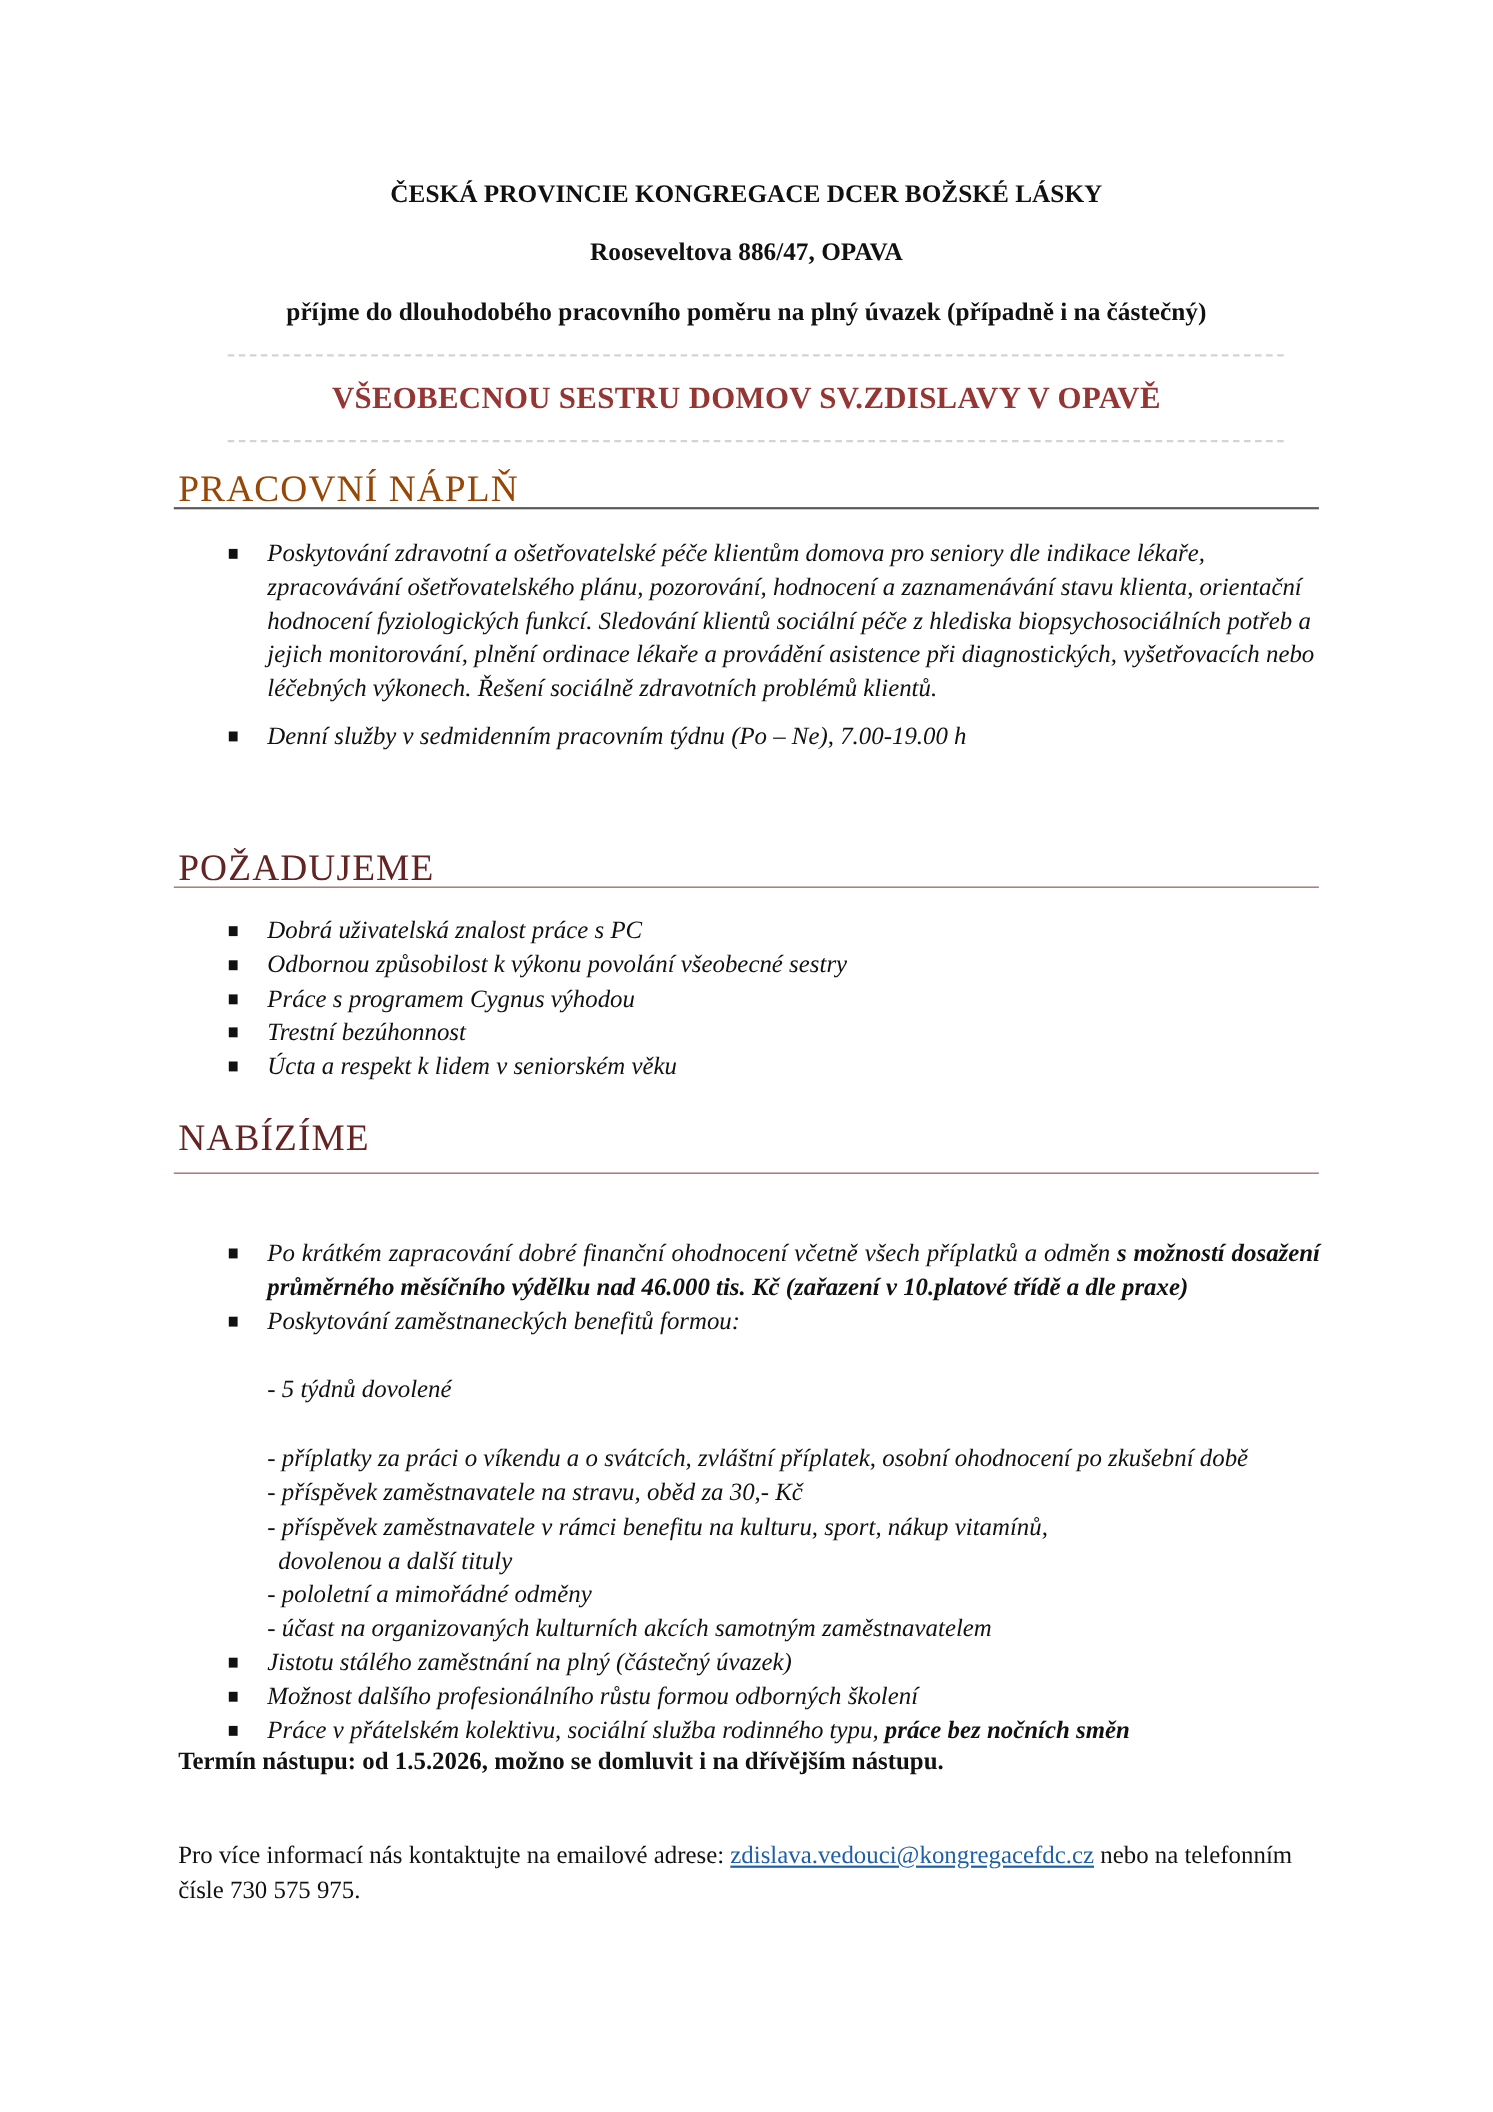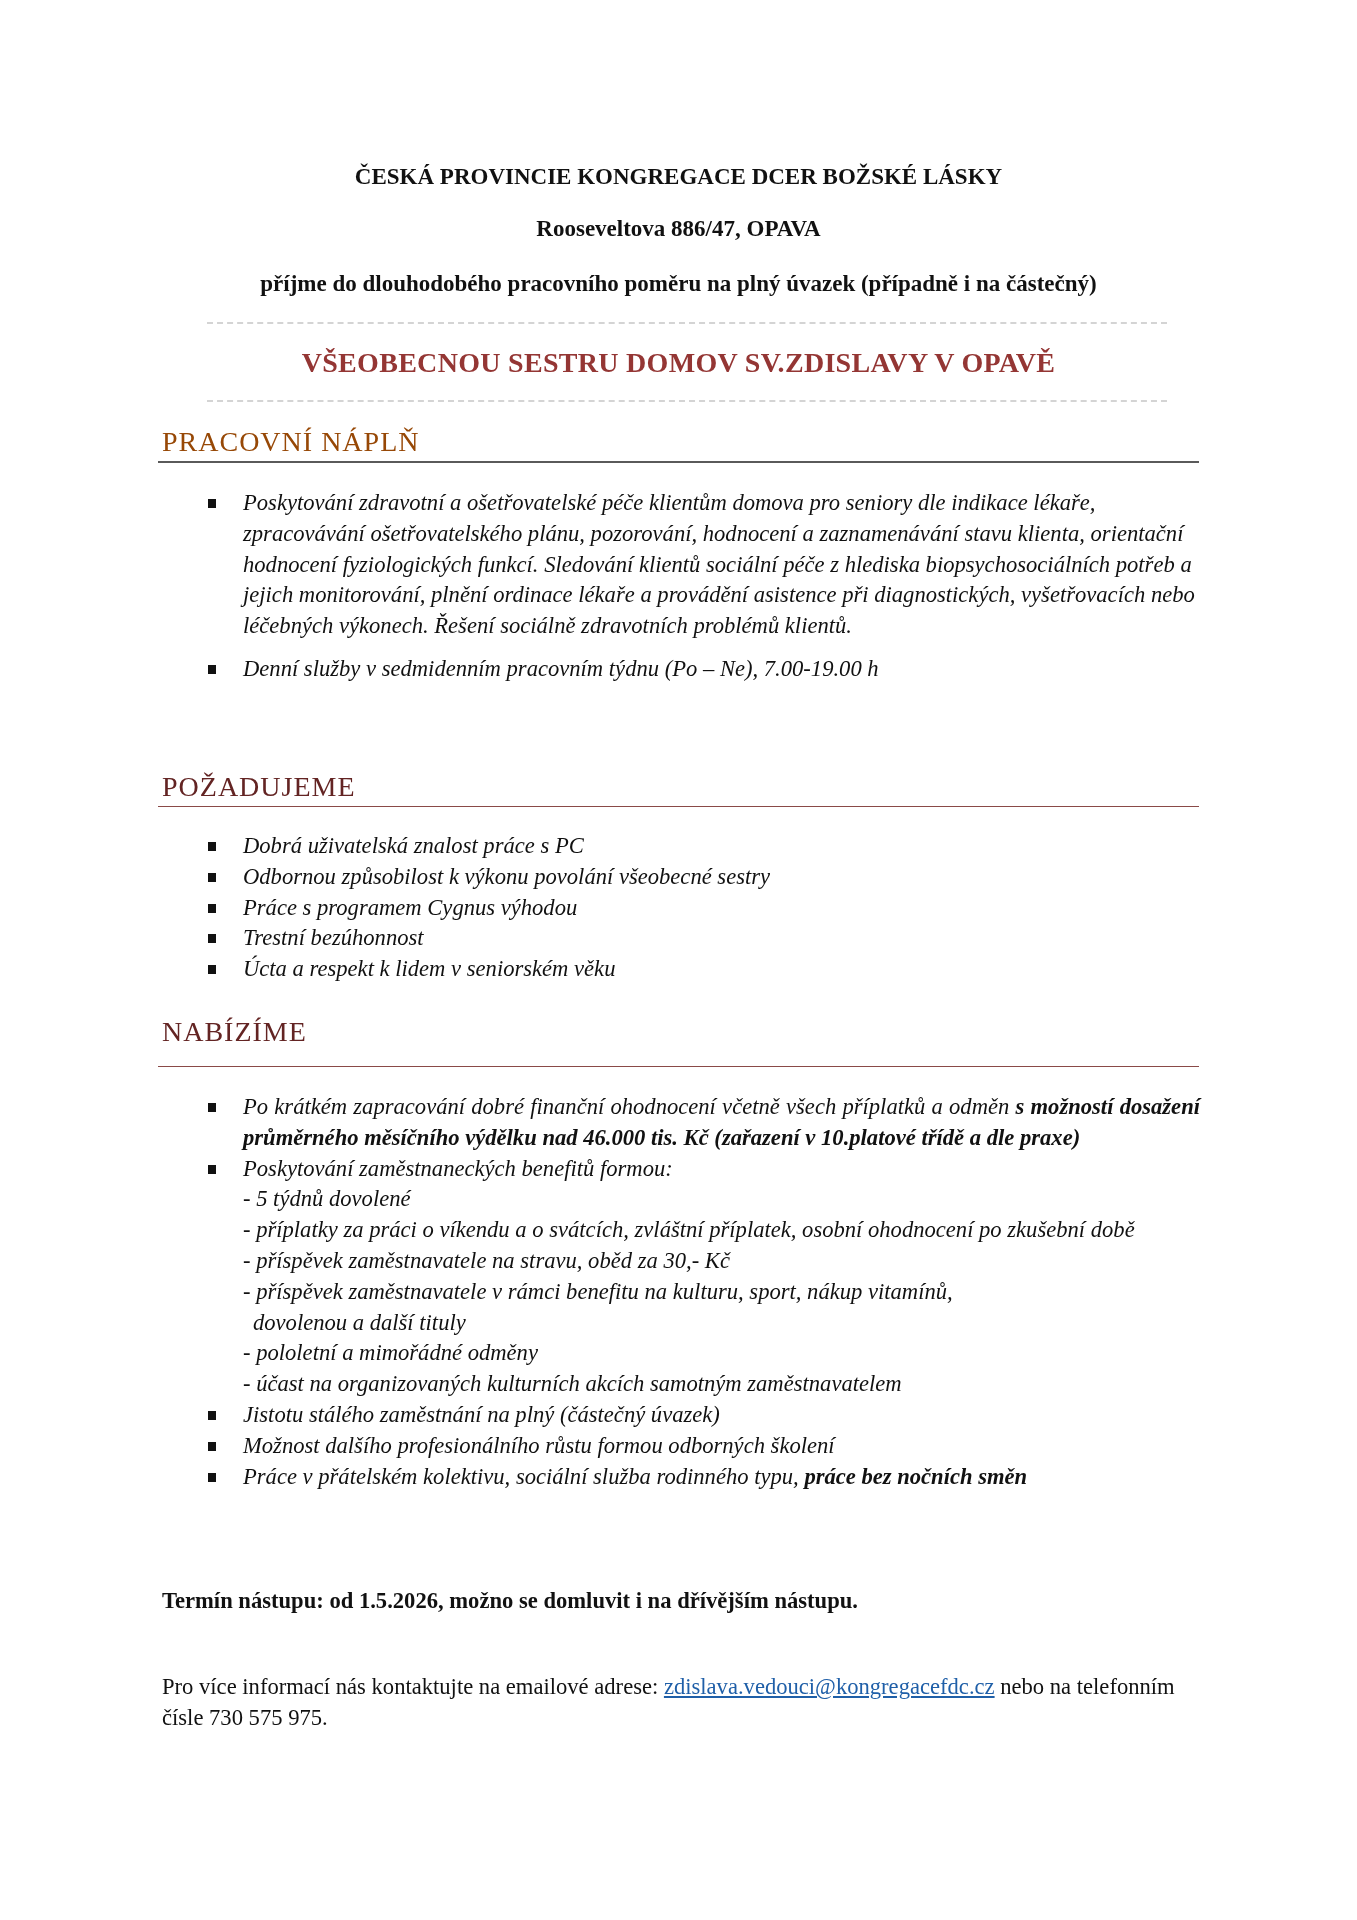--- a/index.html
+++ b/index.html
@@ -4,26 +4,26 @@
 <style>
   html, body { margin: 0; padding: 0; background: #ffffff; }
   body { width: 1357px; height: 1920px; position: relative; overflow: hidden;
          font-family: "Liberation Serif", "DejaVu Serif", serif; color: #111; }
   .page { position: absolute; left: 0; top: 0; width: 1357px; height: 1568px; }
   .center { position: absolute; left: 0; width: 1357px; text-align: center; font-weight: bold; }
   .hdr { font-size: 23px; }
   .dash { position: absolute; left: 207px; width: 960px; height: 0; border-top: 2px dashed #d4d4d4; }
   .title { font-size: 28px; color: #943634; letter-spacing: 0.3px; }
   .sec { position: absolute; left: 162px; width: 1037px; }
-  .sec-title { font-size: 28px; letter-spacing: 1px; font-weight: normal; }
+  .sec-title { font-size: 34px; letter-spacing: 1px; font-weight: normal; }
   .sec-rule { position: absolute; left: 158px; width: 1041px; height: 0; }
   .body { position: absolute; left: 208px; width: 992px; font-size: 22.6px; line-height: 30.8px; }
   .item { position: relative; padding-left: 35px; font-style: italic; }
   .bullet { position: absolute; left: 0; top: 11px; width: 8px; height: 9px; background: #111; }
-  .just { text-align: justify; }
+  .just { text-align: justify; margin-top: 32px; }
   b { font-weight: bold; }
   .link { color: #1f5fa8; text-decoration: underline; }
   .plain { position: absolute; left: 162px; width: 1040px; font-size: 22.6px; line-height: 31px; }
 </style>
 </head>
 <body>
 
 <div class="page">
 
   <div class="center hdr" style="top:164px;">ČESKÁ PROVINCIE KONGREGACE DCER BOŽSKÉ LÁSKY</div>

